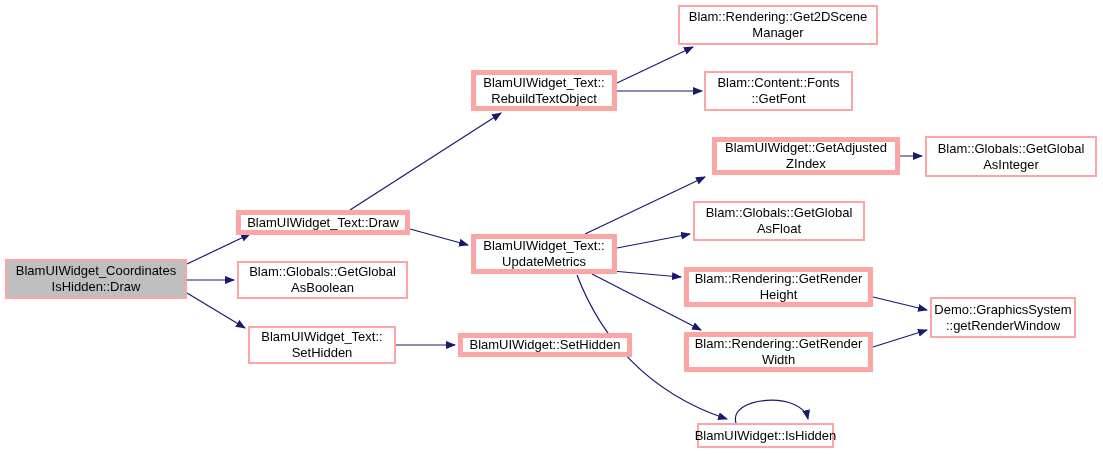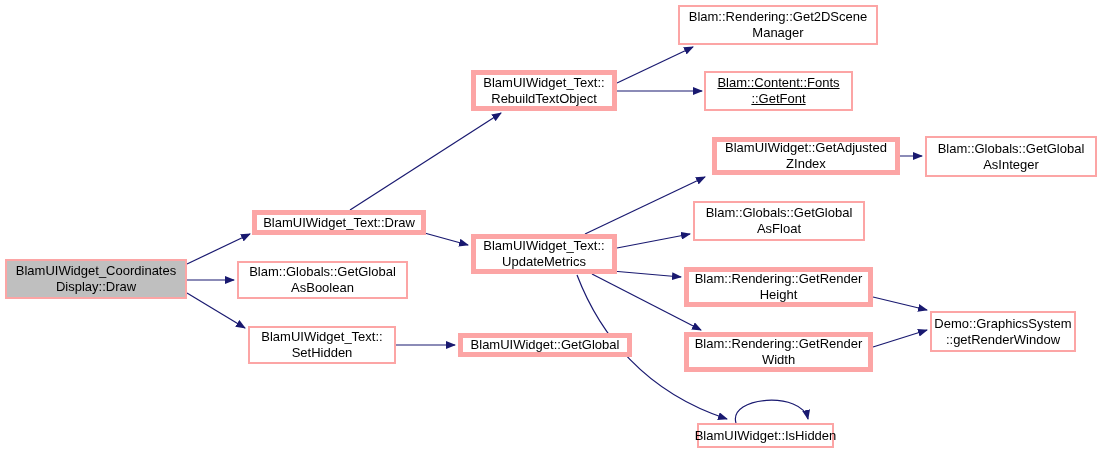--- a/index.html
+++ b/index.html
@@ -75,42 +75,42 @@
     <path class="edge" d="M592,274 L701,330" marker-end="url(#arrow)"></path>
     <path class="edge" d="M577,275 C600,335 645,392 727,419" marker-end="url(#arrow)"></path>
     <path class="edge" d="M872,156 L922,156" marker-end="url(#arrow)"></path>
     <path class="edge" d="M873,297 L927,310" marker-end="url(#arrow)"></path>
     <path class="edge" d="M873,347 L927,330" marker-end="url(#arrow)"></path>
     <path class="edge" d="M396,345 L455,345" marker-end="url(#arrow)"></path>
     <path class="edge" d="M736,423 C728,396 802,391 808,419" marker-end="url(#arrow)"></path>
   </svg>
 
   <div class="node root" style="left:5px;   top:259px; width:182px; height:40px;">BlamUIWidget_Coordinates
-Display::Draw</div>
-  <div class="node" style="left:252px; top:210px; width:174px; height:25px;">BlamUIWidget_Text::Draw</div>
+IsHidden::Draw</div>
+  <div class="node" style="left:236px; top:210px; width:174px; height:25px;">BlamUIWidget_Text::Draw</div>
   <div class="node thick" style="left:237px; top:261px; width:171px; height:38px;">Blam::Globals::GetGlobal
 AsBoolean</div>
   <div class="node thick" style="left:248px; top:326px; width:148px; height:38px;">BlamUIWidget_Text::
 SetHidden</div>
-  <div class="node" style="left:458px; top:333px; width:174px; height:24px;">BlamUIWidget::GetGlobal</div>
+  <div class="node" style="left:458px; top:333px; width:174px; height:24px;">BlamUIWidget::SetHidden</div>
   <div class="node" style="left:471px; top:70px;  width:146px; height:41px;">BlamUIWidget_Text::
 RebuildTextObject</div>
   <div class="node thick" style="left:678px; top:5px;   width:200px; height:40px;">Blam::Rendering::Get2DScene
 Manager</div>
-  <div class="node thick" style="left:704px; top:71px;  width:149px; height:40px;text-decoration:underline;">Blam::Content::Fonts
+  <div class="node thick" style="left:704px; top:71px;  width:149px; height:40px;">Blam::Content::Fonts
 ::GetFont</div>
   <div class="node" style="left:471px; top:234px; width:146px; height:40px;">BlamUIWidget_Text::
 UpdateMetrics</div>
   <div class="node" style="left:684px; top:137px; width:188px; height:38px;margin-left:28px;">BlamUIWidget::GetAdjusted
 ZIndex</div>
   <div class="node thick" style="left:925px; top:136px; width:172px; height:41px;">Blam::Globals::GetGlobal
 AsInteger</div>
   <div class="node thick" style="left:693px; top:201px; width:172px; height:40px;">Blam::Globals::GetGlobal
 AsFloat</div>
   <div class="node" style="left:684px; top:267px; width:189px; height:40px;">Blam::Rendering::GetRender
 Height</div>
   <div class="node" style="left:684px; top:332px; width:189px; height:40px;">Blam::Rendering::GetRender
 Width</div>
-  <div class="node thick" style="left:930px; top:311px; width:146px; height:41px;">Demo::GraphicsSystem
+  <div class="node thick" style="left:930px; top:297px; width:146px; height:41px;">Demo::GraphicsSystem
 ::getRenderWindow</div>
   <div class="node thick" style="left:697px; top:423px; width:137px; height:25px;">BlamUIWidget::IsHidden</div>
 
 </div>
 
 </body></html>

